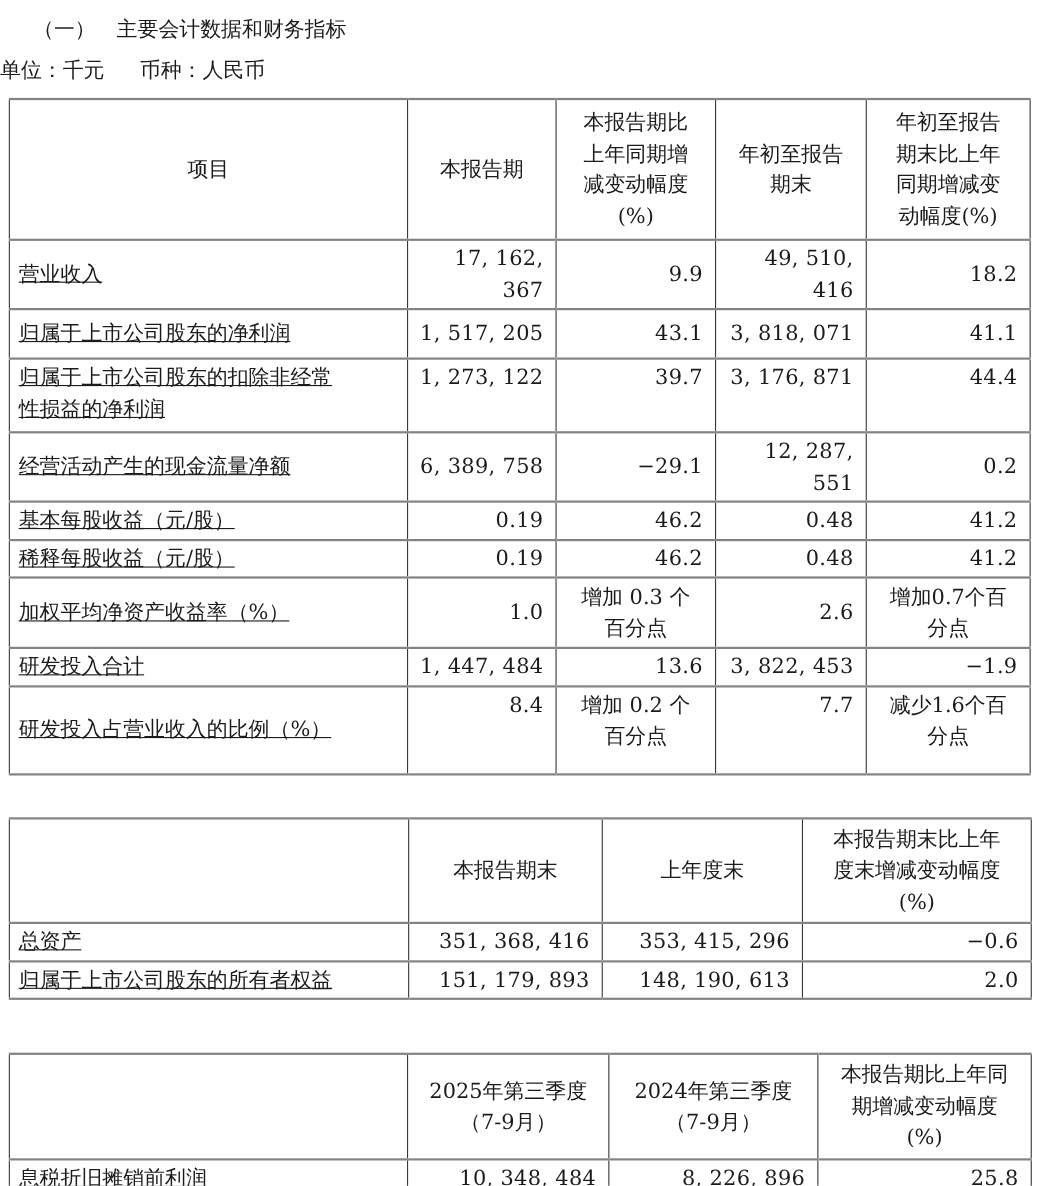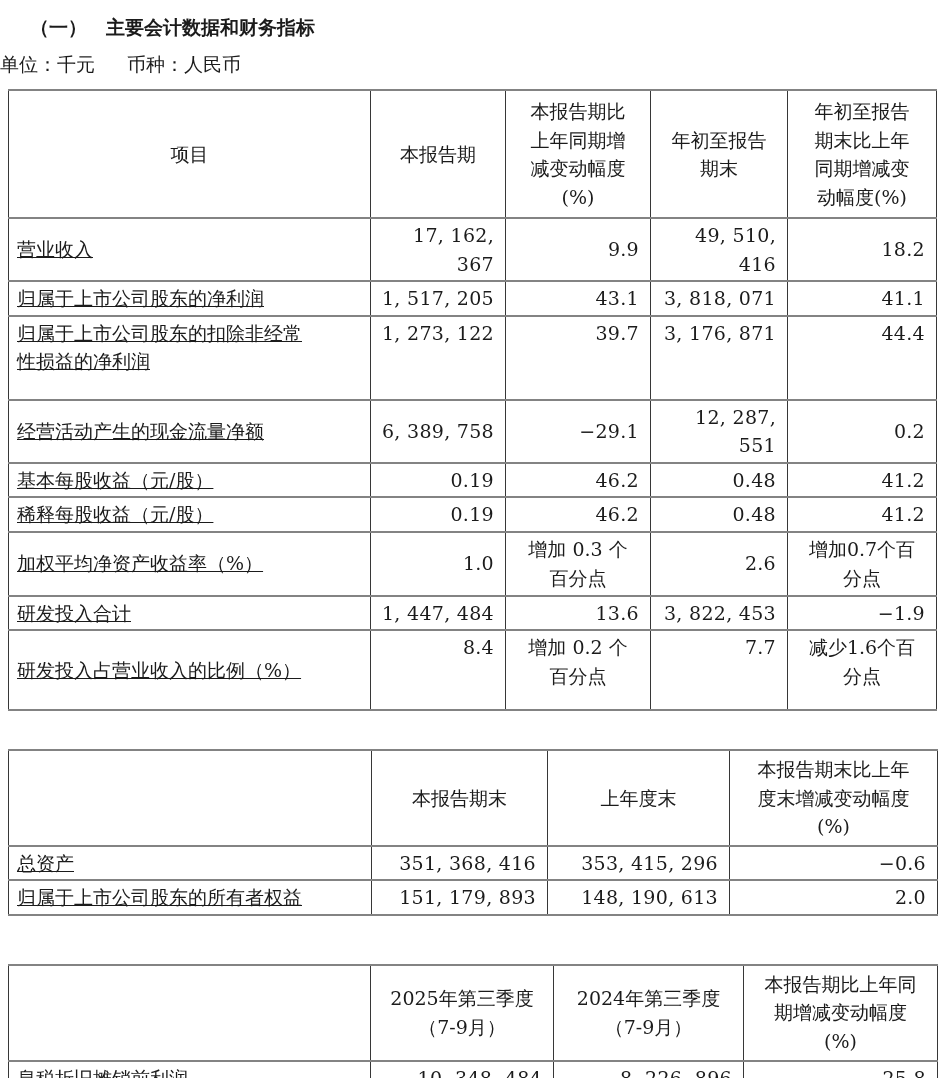--- a/index.html
+++ b/index.html
@@ -4,21 +4,21 @@
 <style>
   html,body { margin:0; padding:0; background:#ffffff; }
   body {
     width:944px; height:1078px;
     font-family:"DejaVu Serif","Liberation Serif",serif;
     color:#1b1b1b;
     -webkit-font-smoothing:antialiased;
   }
   .title {
     font-family:"DejaVu Sans","Liberation Sans",sans-serif;
-    font-weight:bold; font-size:19px; line-height:24px;
+    font-weight:normal; font-size:19px; line-height:24px;
     margin:15px 0 0 30px;
   }
   .unitline {
     font-size:19px; line-height:25px;
     margin:13px 16px 0 0;
   }
   .unitline .currency { margin-left:26px; }
   table {
     border-collapse:collapse; table-layout:fixed;
     margin-left:8px;
@@ -72,28 +72,28 @@
 同期增减变
 动幅度(%)</th>
   </tr>
   <tr style="height:34px">
     <td class="lbl">营业收入</td>
     <td class="num">17, 162, 367</td>
     <td class="num">9.9</td>
     <td class="num">49, 510, 416</td>
     <td class="num">18.2</td>
   </tr>
-  <tr style="height:34px">
+  <tr style="height:45px">
     <td class="lbl">归属于上市公司股东的净利润</td>
     <td class="num">1, 517, 205</td>
     <td class="num">43.1</td>
     <td class="num">3, 818, 071</td>
     <td class="num">41.1</td>
   </tr>
-  <tr style="height:84px">
+  <tr style="height:67px">
     <td class="lbl vtop">归属于上市公司股东的扣除非经常
 性损益的净利润</td>
     <td class="num vtop">1, 273, 122</td>
     <td class="num vtop">39.7</td>
     <td class="num vtop">3, 176, 871</td>
     <td class="num vtop">44.4</td>
   </tr>
   <tr style="height:36px">
     <td class="lbl">经营活动产生的现金流量净额</td>
     <td class="num">6, 389, 758</td>

